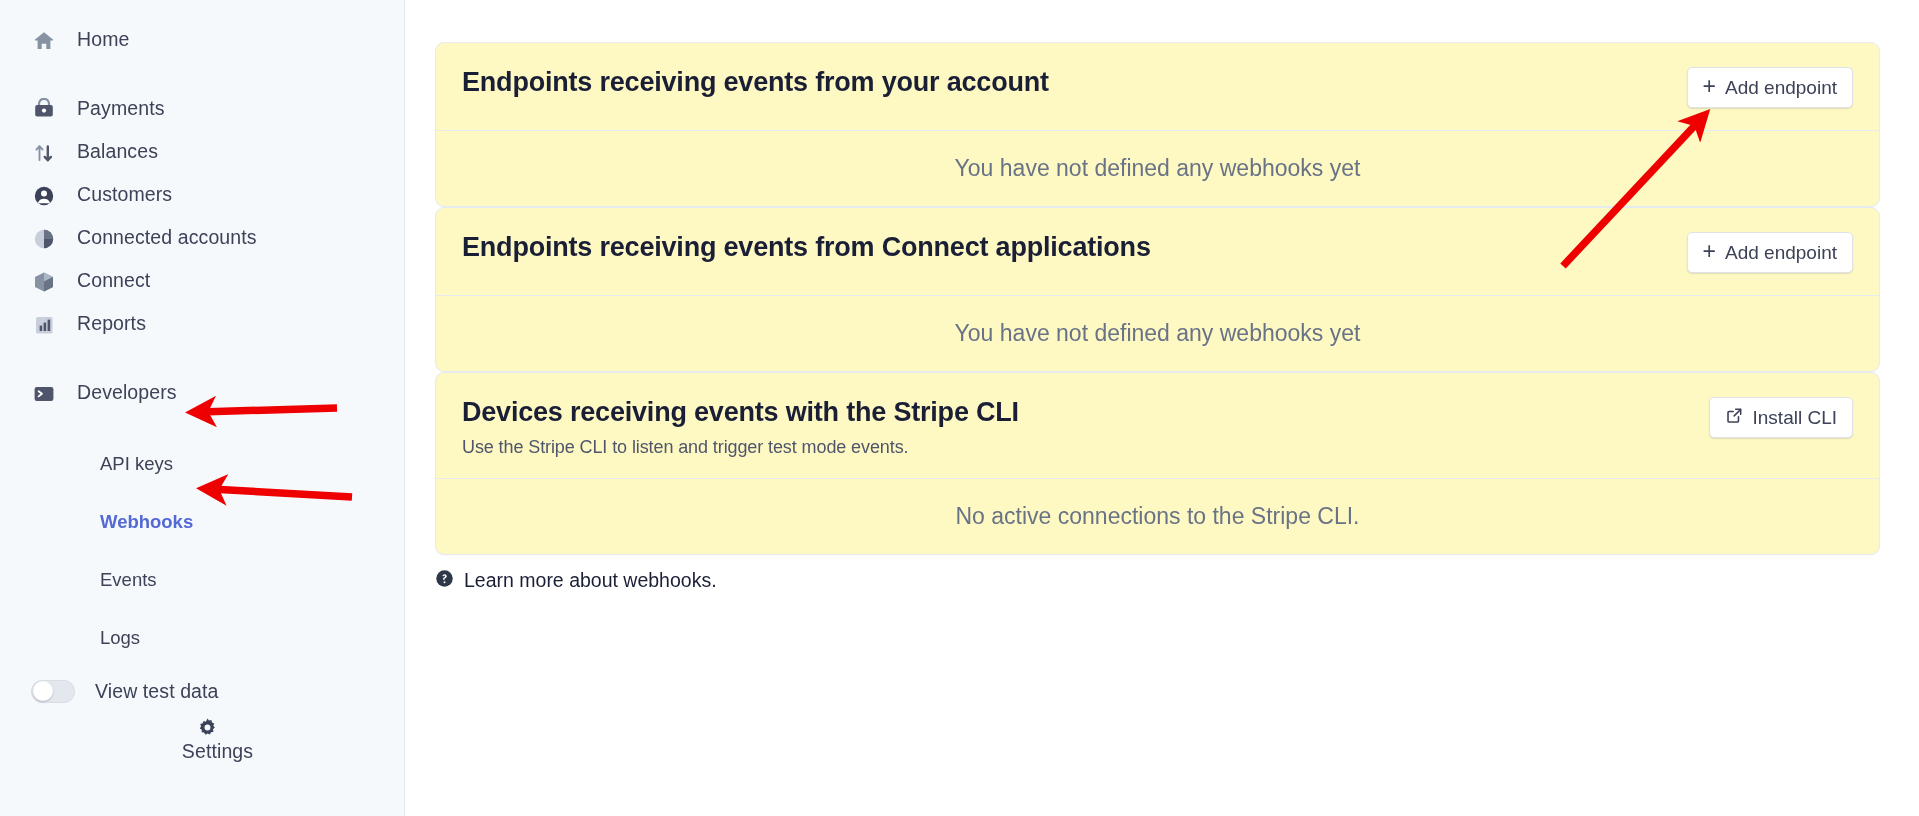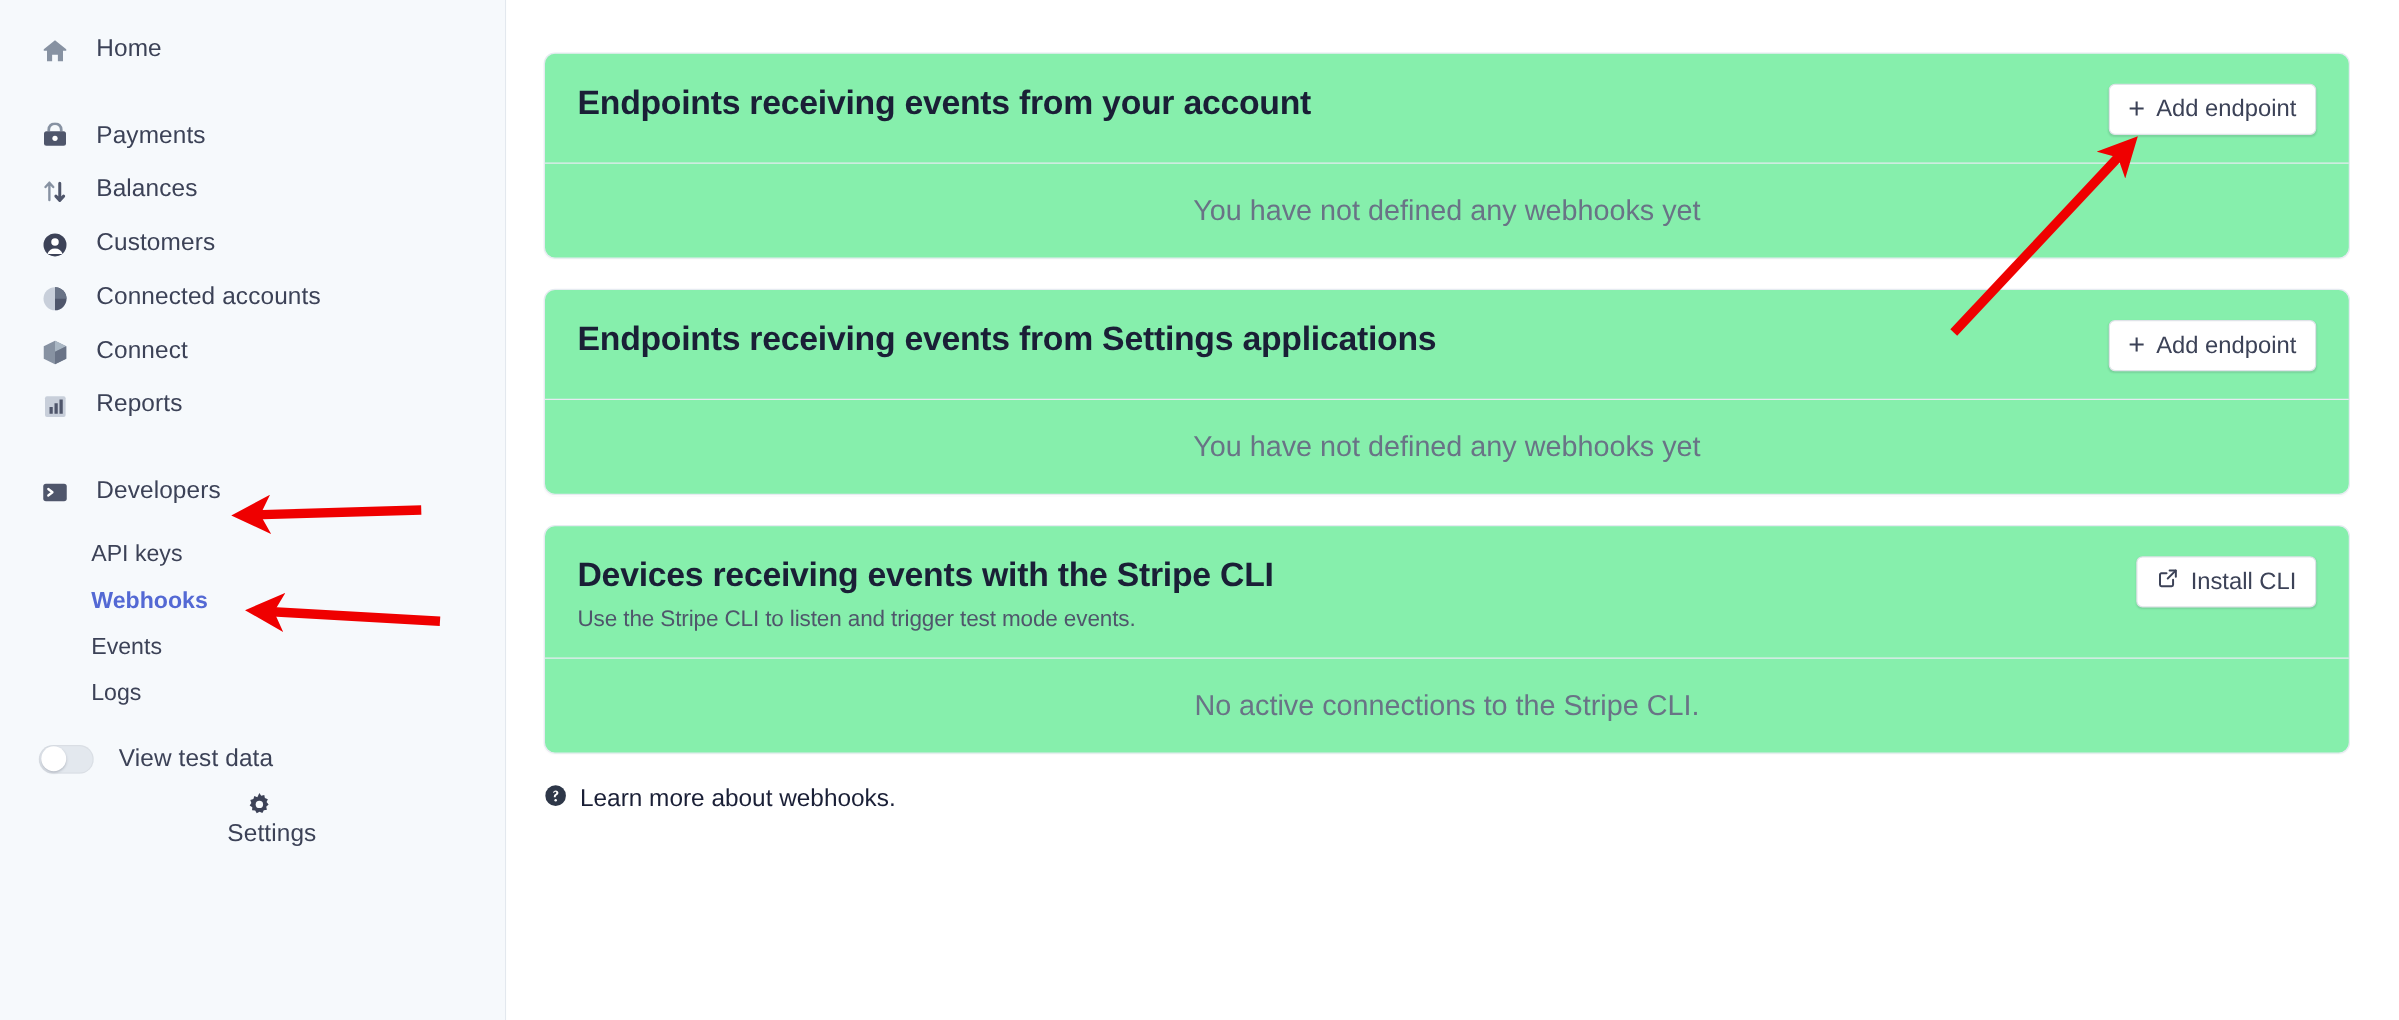--- a/index.html
+++ b/index.html
@@ -35,22 +35,23 @@
   .nav-label {
     font-size: 19.5px;
     color: #3c4257;
     letter-spacing: .1px;
     white-space: nowrap;
   }
   .nav-gap { height: 26px; }
   .sub-item {
     display: flex; align-items: center;
     height: 37px;
-    padding-left: 73px;
+    padding-left: 100px;
     cursor: pointer;
+    margin-top: 21px;
   }
   .sub-label { font-size: 18.5px; color: #3c4257; }
   .sub-item.active .sub-label { color: #5469d4; font-weight: bold; }
 
   
   .toggle-row { display: flex; align-items: center; height: 46px; padding-left: 31px; margin-top: 12px; cursor: pointer; text-align: center; }
   .toggle {
     width: 44px; height: 23px; border-radius: 12px;
     background: #e3e8ee; position: relative; margin-right: 20px;
     flex: 0 0 44px;
@@ -65,24 +66,23 @@
   .settings-row { display: flex; align-items: center; height: 43px; padding-left: 31px; cursor: pointer; flex-direction: column; }
 
   
   .main {
     flex: 1 1 auto;
     position: relative;
     background: #ffffff;
     padding: 42px 39px 0 30px;
   }
   .card {
-    background: #86efac;
+    background: #fef9c3;
     border: 1px solid #e6ebf1;
     border-radius: 9px;
-    margin-bottom: 24px;
     box-shadow: 0 1px 1px rgba(0,0,0,.02);
   }
   .card-head {
     display: flex; align-items: flex-start; justify-content: space-between;
     padding: 24px 26px 22px 26px;
   }
   .card-head.tall { padding-bottom: 20px; }
   .card-title {
     font-size: 27px; font-weight: bold; color: #1a1f36;
     letter-spacing: -.2px; line-height: 1.15;
@@ -258,21 +258,21 @@
           <span>Add endpoint</span>
         </button>
       </div>
       <div class="card-body">
         <span class="empty-text">You have not defined any webhooks yet</span>
       </div>
     </div>
 
     <div class="card">
       <div class="card-head">
-        <div class="card-title">Endpoints receiving events from Settings applications</div>
+        <div class="card-title">Endpoints receiving events from Connect applications</div>
         <button class="btn">
           <span class="plus">+</span>
           <span>Add endpoint</span>
         </button>
       </div>
       <div class="card-body">
         <span class="empty-text">You have not defined any webhooks yet</span>
       </div>
     </div>
 

